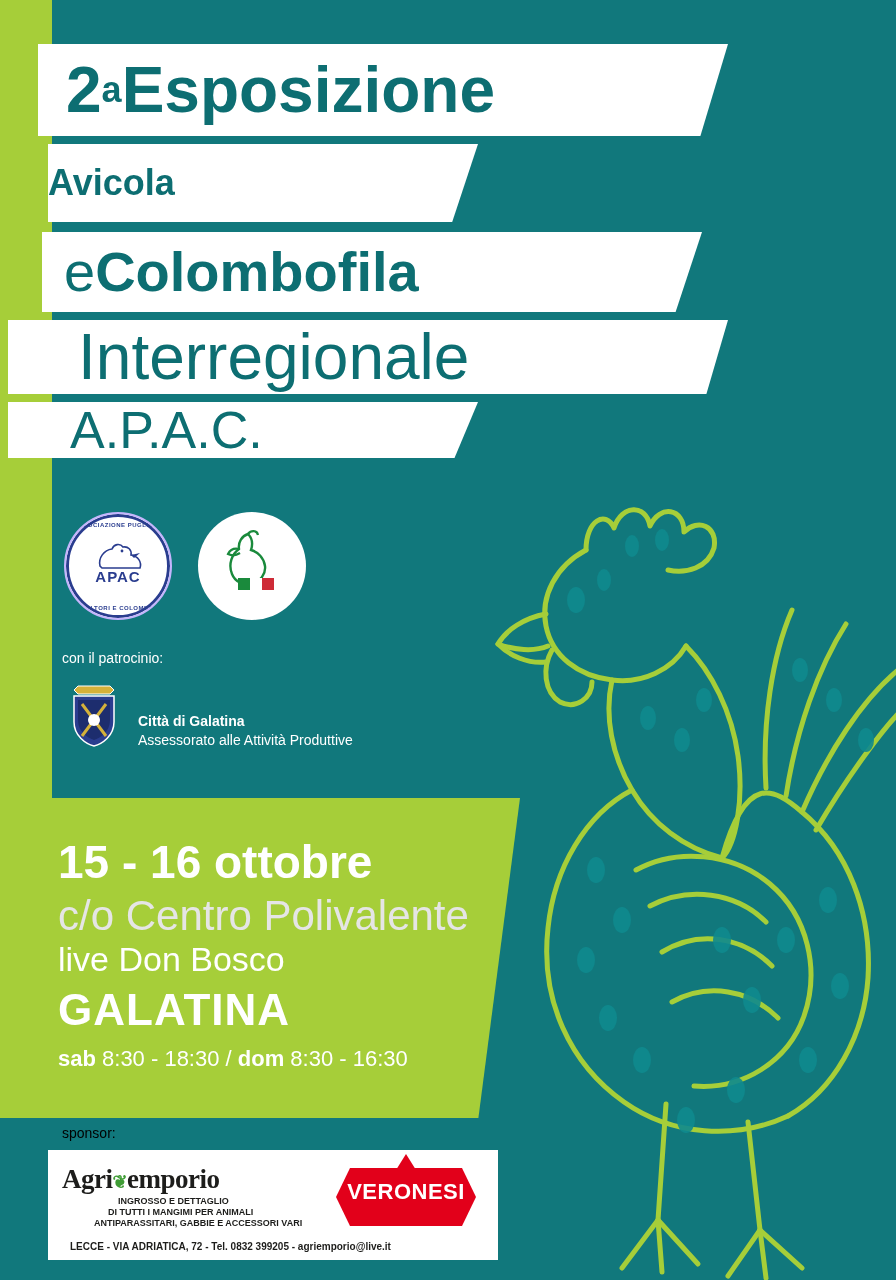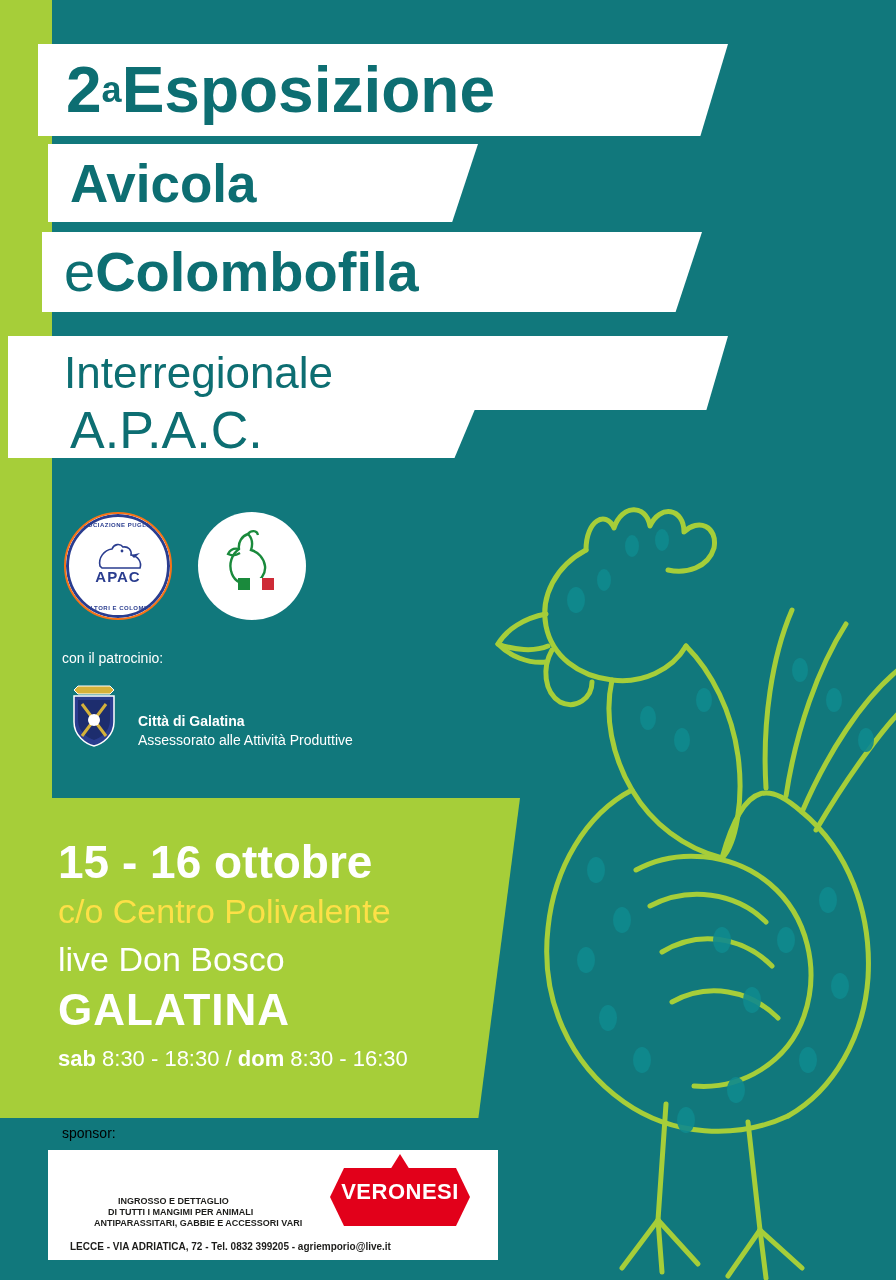--- a/index.html
+++ b/index.html
@@ -38,54 +38,52 @@
     left: 38px; top: 44px;
     width: 690px; height: 92px;
     padding-left: 28px;
     font-size: 64px; font-weight: bold;
     clip-path: polygon(0 0, 100% 0, 96% 100%, 0 100%);
   }
   .t1 .sup { font-size: 36px; vertical-align: super; font-weight: bold; }
   .t2 {
     left: 48px; top: 144px;
     width: 430px; height: 78px;
-    padding-left: 22px;
-    font-size: 53px; font-weight: bold;
+    font-size: 36px; font-weight: bold;
     clip-path: polygon(0 0, 100% 0, 94% 100%, 0 100%);
   }
   .t3 {
     left: 42px; top: 232px;
     width: 660px; height: 80px;
     padding-left: 22px;
     font-size: 56px;
     clip-path: polygon(0 0, 100% 0, 96% 100%, 0 100%);
   }
   .t3 b { font-weight: bold; }
   .t4 {
     left: 8px; top: 320px;
     width: 720px; height: 74px;
-    padding-left: 56px;
-    font-size: 44px; font-weight: normal;
+    padding-left: 70px;
+    font-size: 64px; font-weight: normal;
     clip-path: polygon(0 0, 100% 0, 97% 100%, 0 100%);
-    margin-top: 16px;
   }
   .t5 {
     left: 8px; top: 402px;
     width: 470px; height: 56px;
     padding-left: 62px;
     font-size: 52px; font-weight: normal;
     clip-path: polygon(0 0, 100% 0, 95% 100%, 0 100%);
   }
 
   
   .logo-apac {
     position: absolute; left: 64px; top: 512px;
     width: 108px; height: 108px; border-radius: 50%;
     background: #ffffff;
-    border: 2px solid #f97316;
+    border: 2px solid #c4b5fd;
     overflow: hidden;
   }
   .logo-apac .ring-text {
     position: absolute; inset: 0;
     border-radius: 50%;
     border: 3px solid #2a3d8f;
   }
   .logo-apac .apac-word {
     position: absolute; left: 0; right: 0; top: 54px;
     text-align: center;
@@ -149,21 +147,21 @@
     width: 520px; height: 320px;
     background: #a6ce39;
     clip-path: polygon(0 0, 100% 0, 92% 100%, 0 100%);
   }
   .date-line {
     position: absolute; left: 58px; top: 835px;
     color: #ffffff; font-size: 46px; font-weight: bold;
   }
   .venue1 {
     position: absolute; left: 58px; top: 892px;
-    color: #fde047; font-size: 34px;
+    color: #e5e5e5; font-size: 42px;
   }
   .venue2 {
     position: absolute; left: 58px; top: 940px;
     color: #ffffff; font-size: 34px;
   }
   .city {
     position: absolute; left: 58px; top: 985px;
     color: #ffffff; font-size: 44px; font-weight: bold;
     letter-spacing: 1px;
   }
@@ -200,21 +198,21 @@
   }
   .agri-sub3 {
     position: absolute; left: 46px; top: 68px;
     font-size: 9px; font-weight: bold; color: #1d1d1b;
   }
   .agri-addr {
     position: absolute; left: 22px; bottom: 8px;
     font-size: 10px; font-weight: bold; color: #1d1d1b;
   }
   .veronesi {
-    position: absolute; right: 28px; top: 18px;
+    position: absolute; right: 22px; top: 18px;
     width: 140px; height: 48px;
   }
   .veronesi .diamond {
     position: absolute; left: 0; top: 0;
     width: 140px; height: 58px;
     background: #e2001a;
     clip-path: polygon(10% 0, 90% 0, 100% 50%, 90% 100%, 10% 100%, 0 50%);
   }
   .veronesi .vtext {
     position: absolute; inset: 0;
@@ -369,20 +367,23 @@
   <div class="date-line">15 - 16 ottobre</div>
   <div class="venue1">c/o Centro Polivalente</div>
   <div class="venue2">live Don Bosco</div>
   <div class="city">GALATINA</div>
   <div class="hours">
     <b>sab</b><span> 8:30 - 18:30 / </span><b>dom</b><span>  8:30 - 16:30</span>
   </div>
 
   <div class="sponsor-label">sponsor:</div>
   <div class="sponsor-box">
+    <div class="agri-name">
+      <span>Agri</span><span class="leaf">❦</span><span>emporio</span>
+    </div>
     <div class="agri-sub1">INGROSSO E DETTAGLIO</div>
     <div class="agri-sub2">DI TUTTI I MANGIMI PER ANIMALI</div>
     <div class="agri-sub3">ANTIPARASSITARI, GABBIE E ACCESSORI VARI</div>
     <div class="agri-addr">LECCE - VIA ADRIATICA, 72 - Tel. 0832 399205 - agriemporio@live.it</div>
 
     <div class="veronesi">
       <div class="tower"></div>
       <div class="diamond"></div>
       <div class="vtext">VERONESI</div>
     </div>

